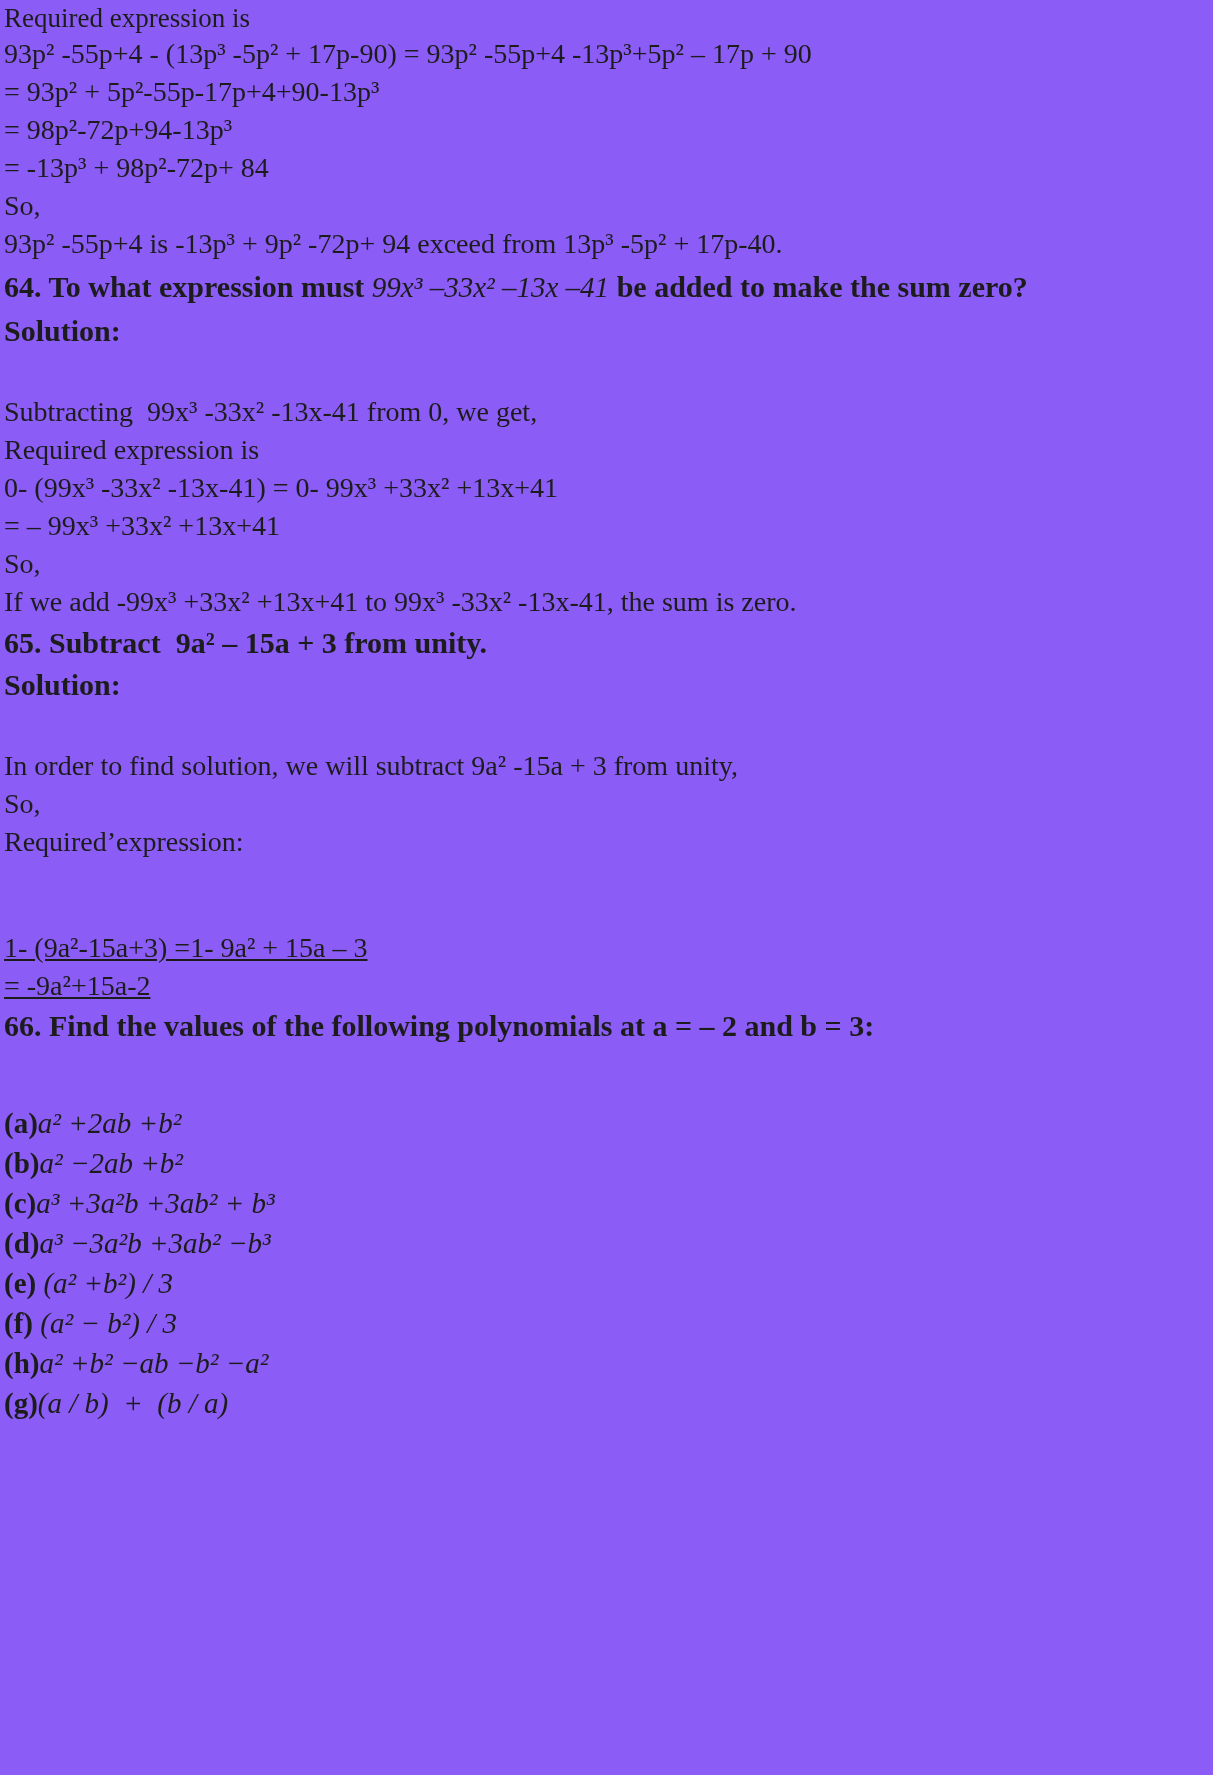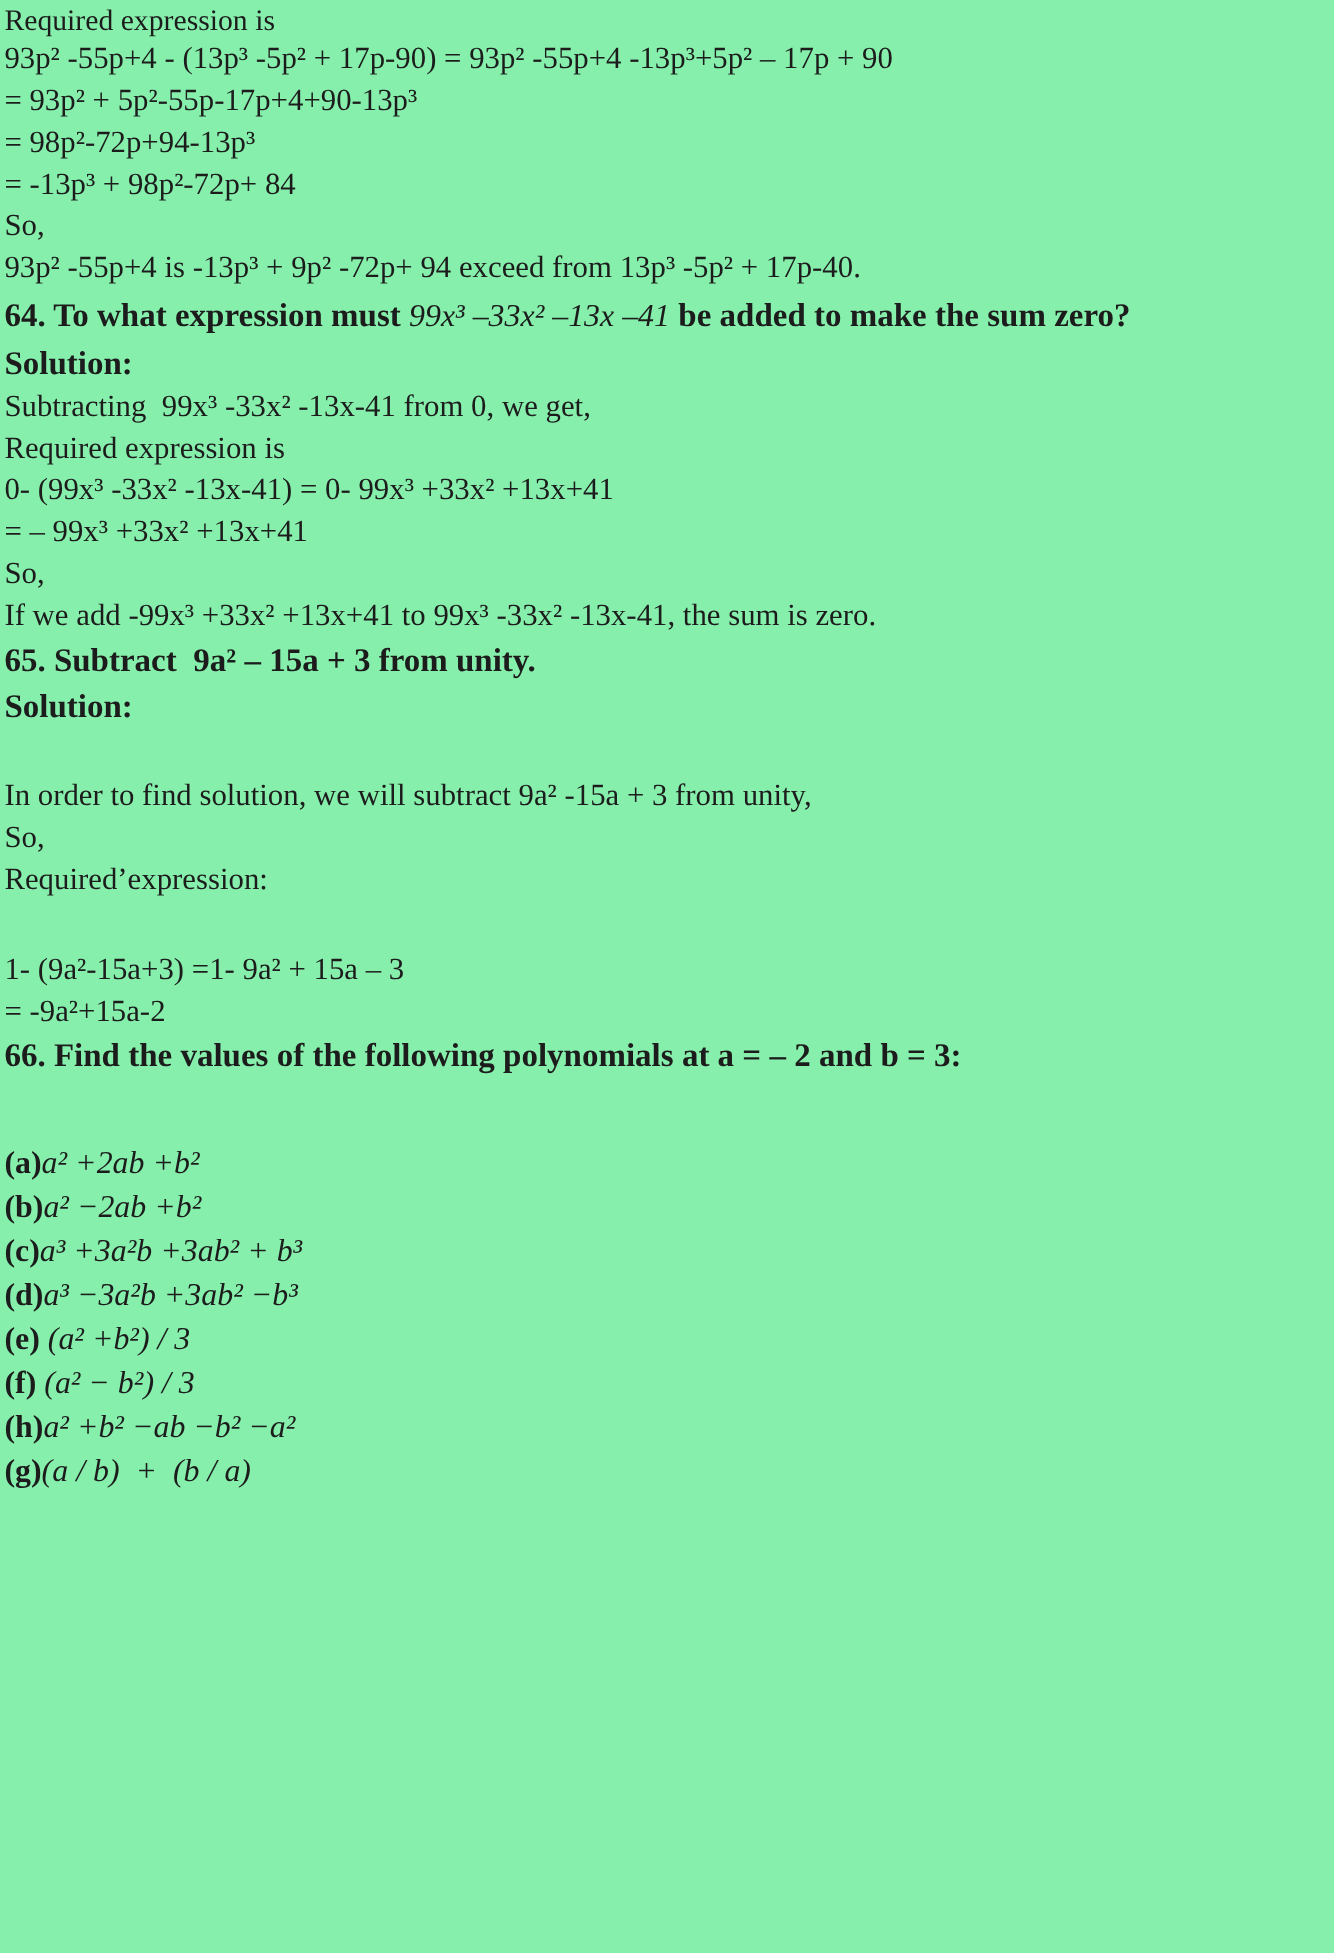--- a/index.html
+++ b/index.html
@@ -2,21 +2,21 @@
 <html><head>
 <meta charset="utf-8">
 <style>
   html, body { margin:0; padding:0; background:#ffffff; }
   .page {
     position: relative;
     width: 1213px;
     min-height: 1775px;
     box-sizing: border-box;
     padding: 2px 36px 0 4px;
-    background: #86efac;
+    background: #8b5cf6;
     color: #1c1c1c;
     font-family: "Liberation Serif", serif;
     overflow: hidden;
   }
   .page p { margin: 0; white-space: pre-wrap; }
 
   .first-line { font-size: 27px; line-height: 33px; }
   .body { font-size: 28px; line-height: 38px; }
 
   .ind-eq64q { margin-left: 425px; }
@@ -40,23 +40,23 @@
   .h66 { margin-top: 40px; line-height: 42px; }
 
   .solution-heading {
     font-weight: bold;
     font-size: 30px;
     line-height: 40px;
   }
   .sol64 { margin-top: 40px; }
   .sol65 { margin-top: 48px; }
 
-  .block64 { }
+  .block64 { margin-top: 42px; }
   .block65 { margin-top: 42px; }
-  .eq65-block { margin-top: 44px; }
+  .eq65-block { margin-top: 68px; text-decoration: underline; }
 
   .poly-list { margin-top: 56px; }
   .poly-item {
     font-size: 29px;
     line-height: 40px;
     margin-bottom: 8px;
     white-space: pre-wrap;
   }
   .poly-item .label { font-weight: bold; font-style: normal; }
   .poly-item .expr  { font-style: italic; }

